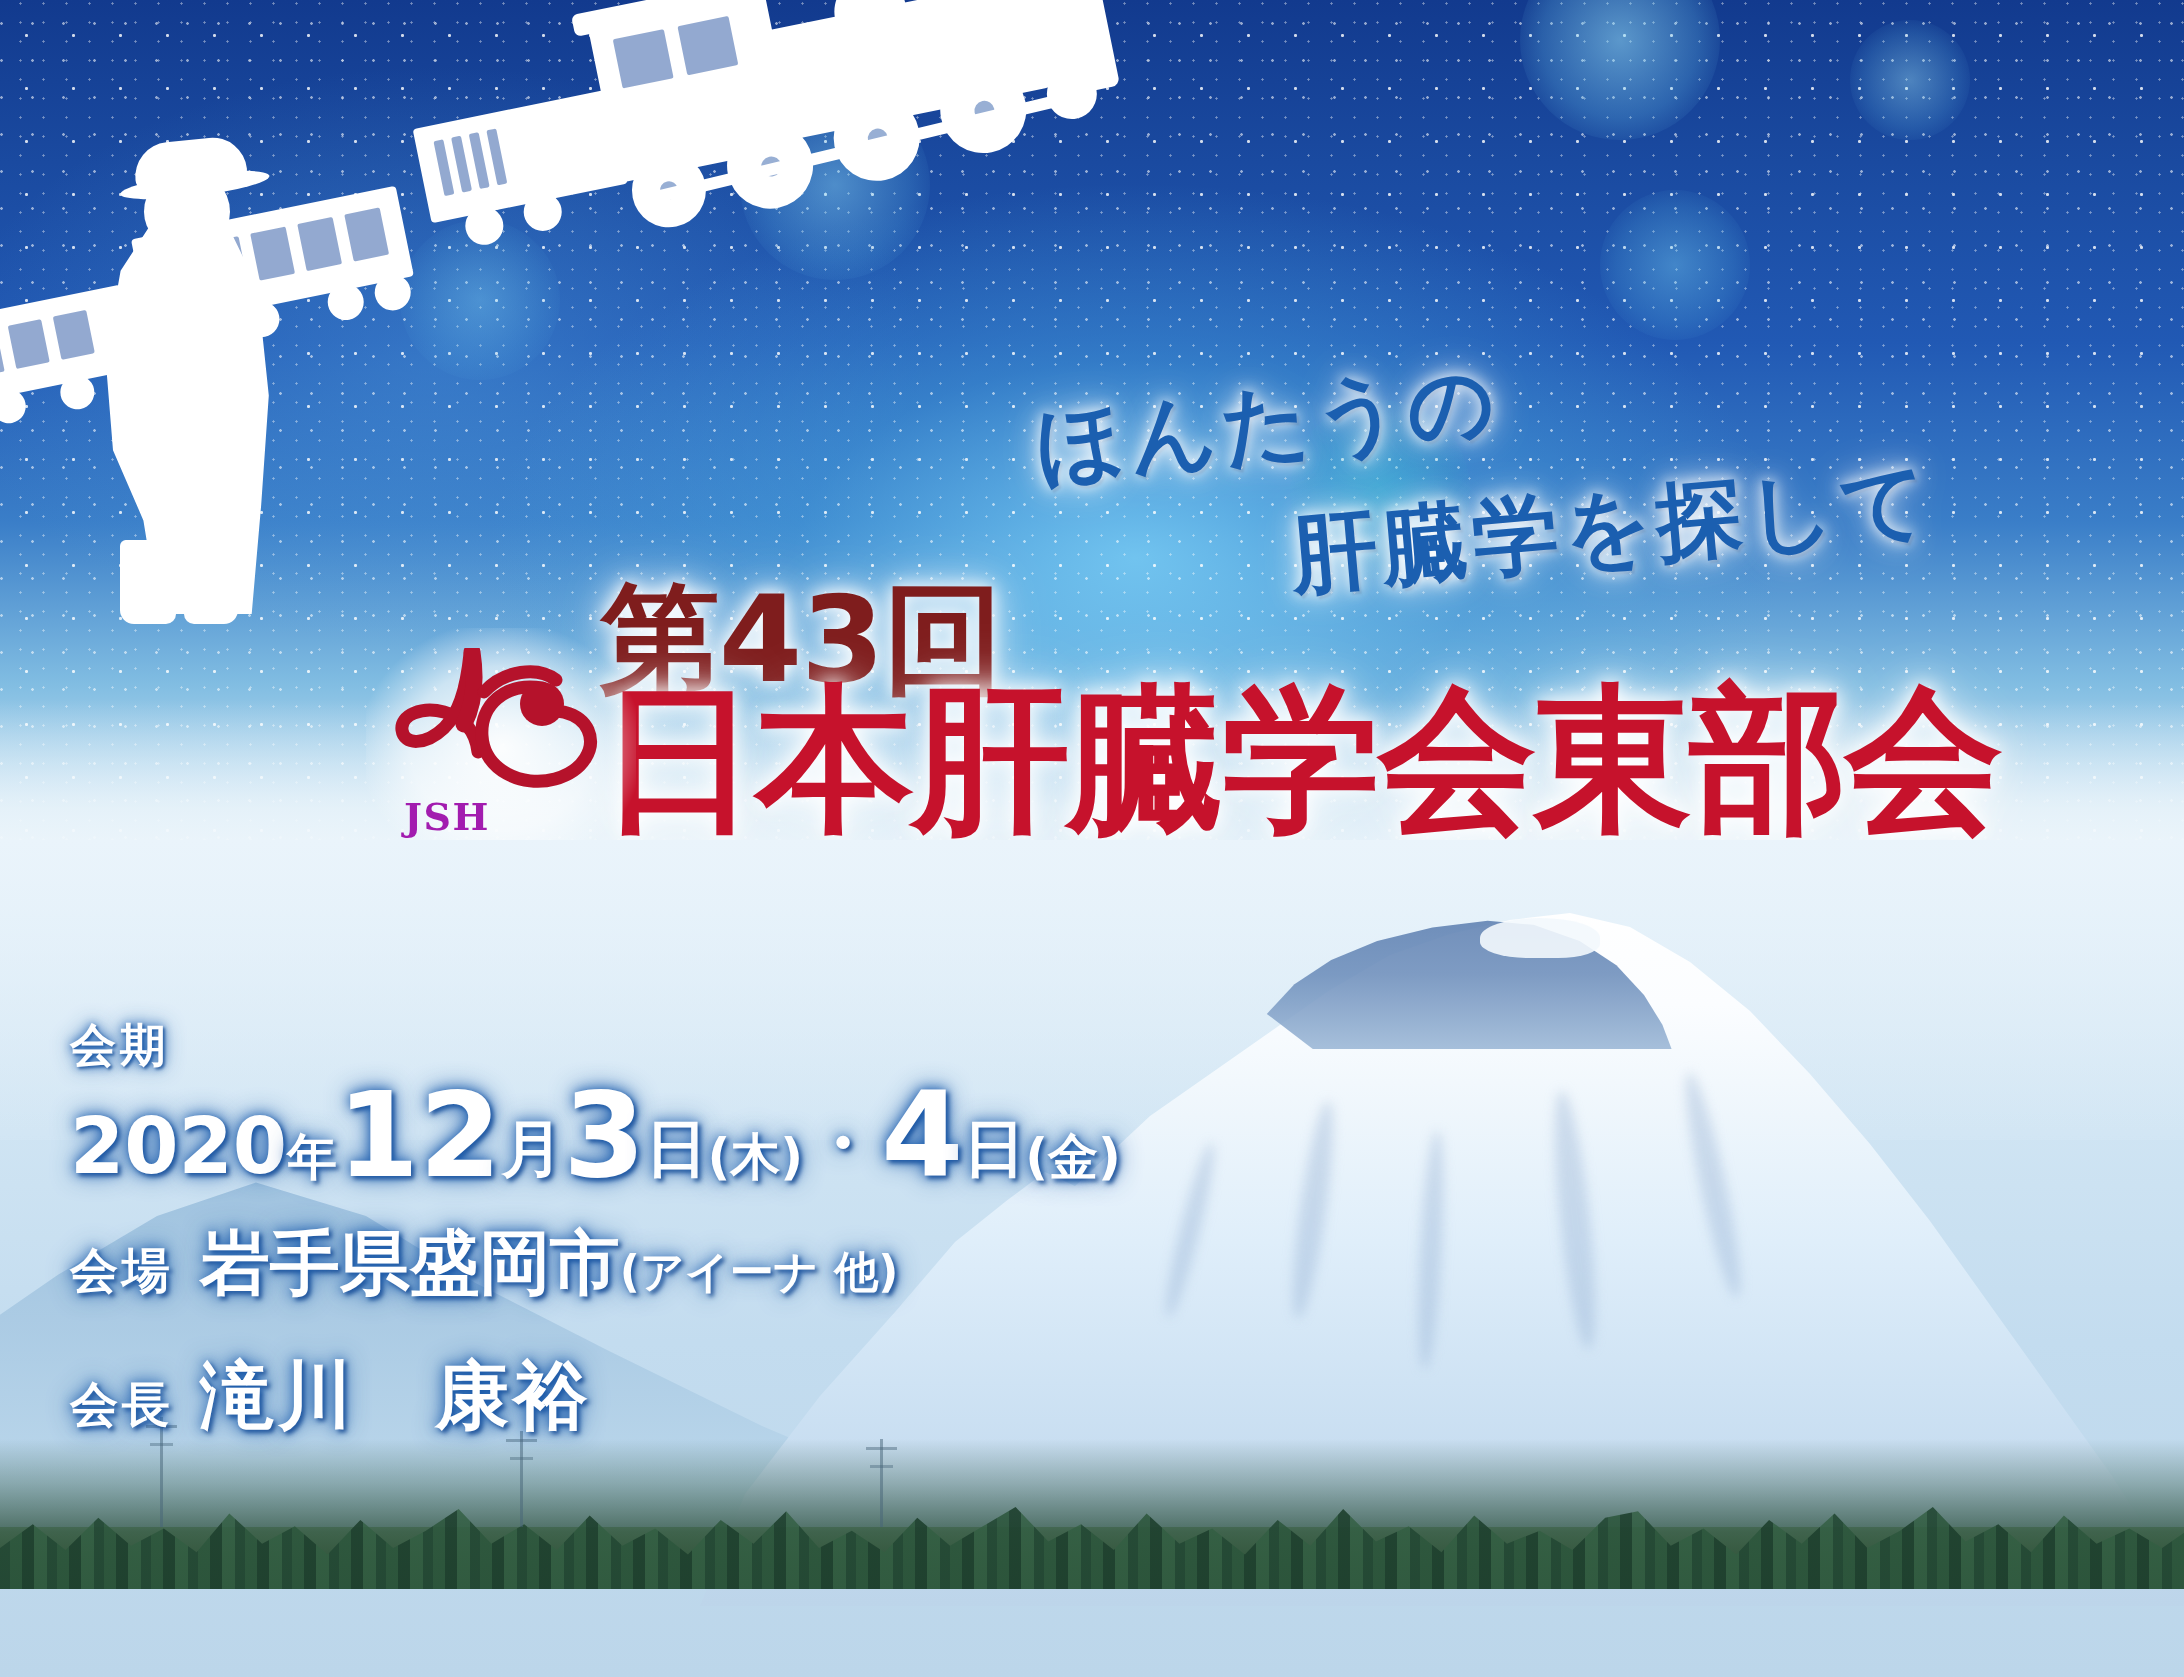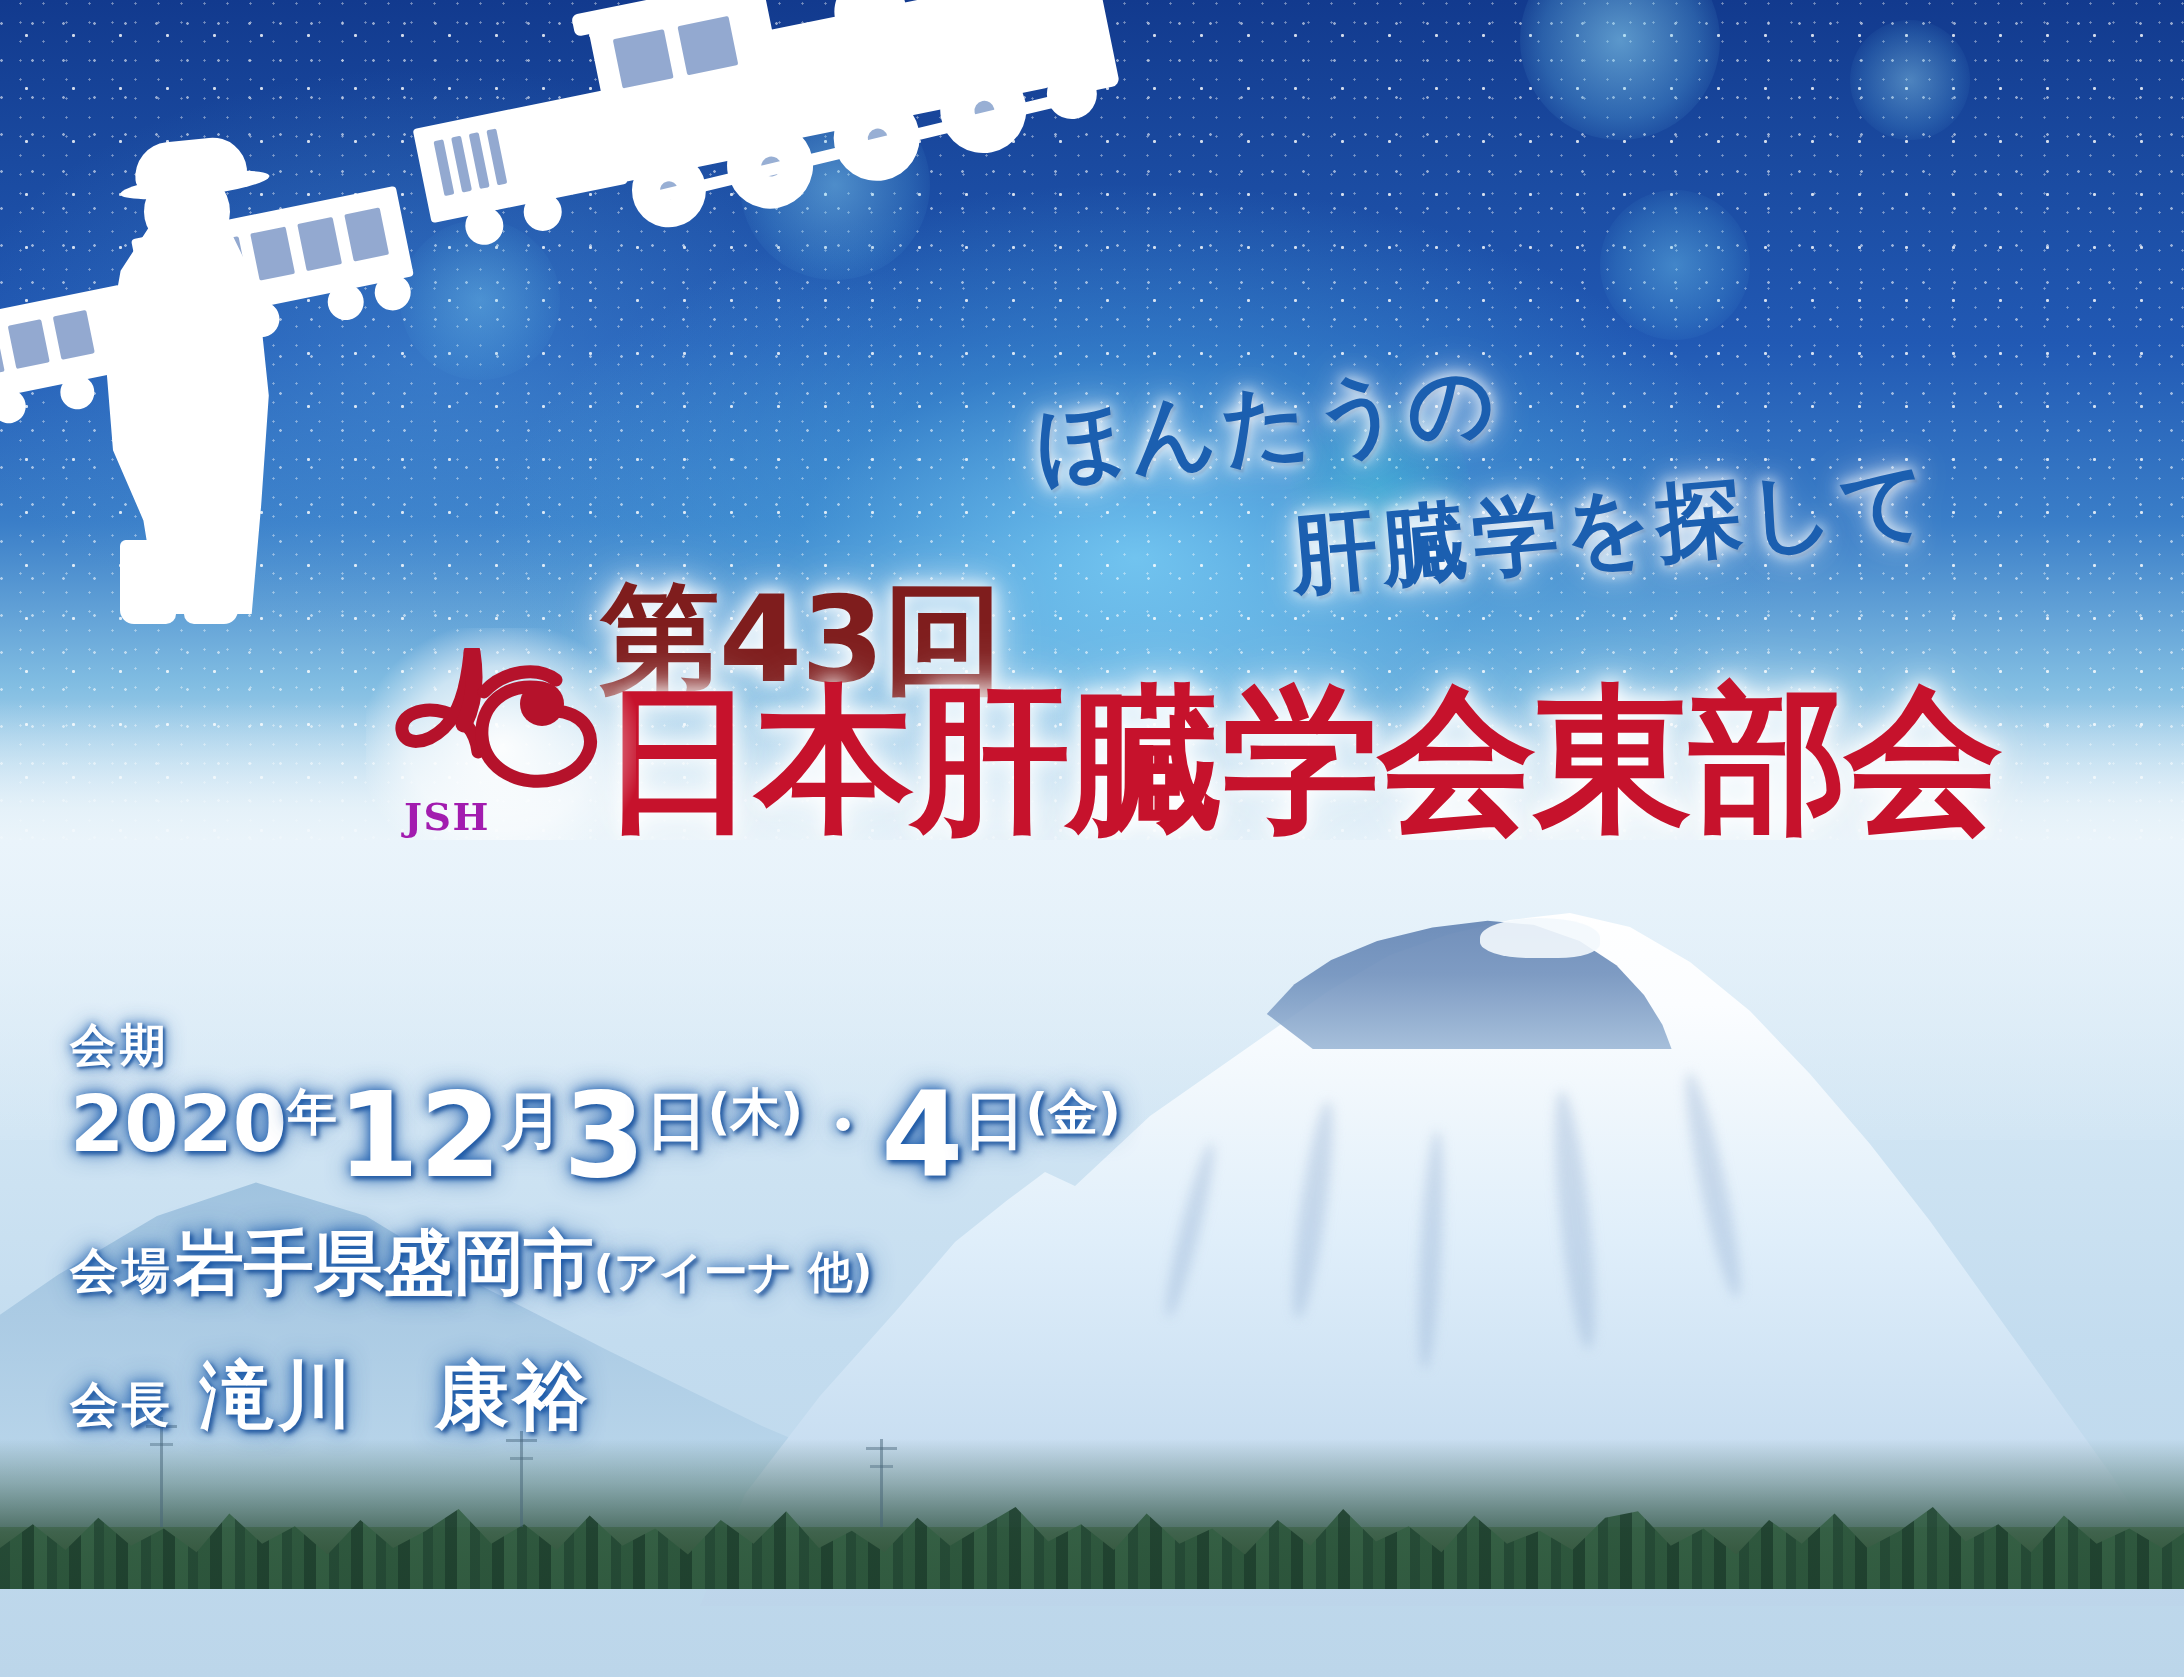--- a/index.html
+++ b/index.html
@@ -335,21 +335,21 @@
       0 0 20px rgba(30,95,175,0.85),
       2px 2px 3px rgba(20,70,140,0.8);
   }
   .row-kaiki-label {
     font-size: 46px;
     letter-spacing: .08em;
     margin-bottom: 2px;
   }
   .row-date {
     display: flex;
-    align-items: flex-start;
+    align-items: flex-end;
     white-space: nowrap;
     font-weight: 900;
     color: #fff;
     text-shadow:
       0 0 12px rgba(30,95,175,0.95),
       0 0 24px rgba(28,90,170,0.85),
       3px 3px 4px rgba(18,65,135,0.85);
   }
   .d-year { font-size: 78px; }
   .d-nen  { font-size: 50px; }
@@ -363,21 +363,21 @@
     align-items: baseline;
     white-space: nowrap;
     margin-top: 26px;
     font-weight: 900;
     text-shadow:
       0 0 12px rgba(30,95,175,0.95),
       0 0 24px rgba(28,90,170,0.85),
       3px 3px 4px rgba(18,65,135,0.85);
   }
   .v-label { font-size: 48px; letter-spacing: .08em; }
-  .v-main  { font-size: 70px; }
+  .v-main  { font-size: 70px; margin-left: 26px; }
   .v-sub   { font-size: 44px; }
 
   .row-chair {
     display: flex;
     align-items: baseline;
     white-space: nowrap;
     margin-top: 36px;
     font-weight: 900;
     text-shadow:
       0 0 12px rgba(30,95,175,0.95),

